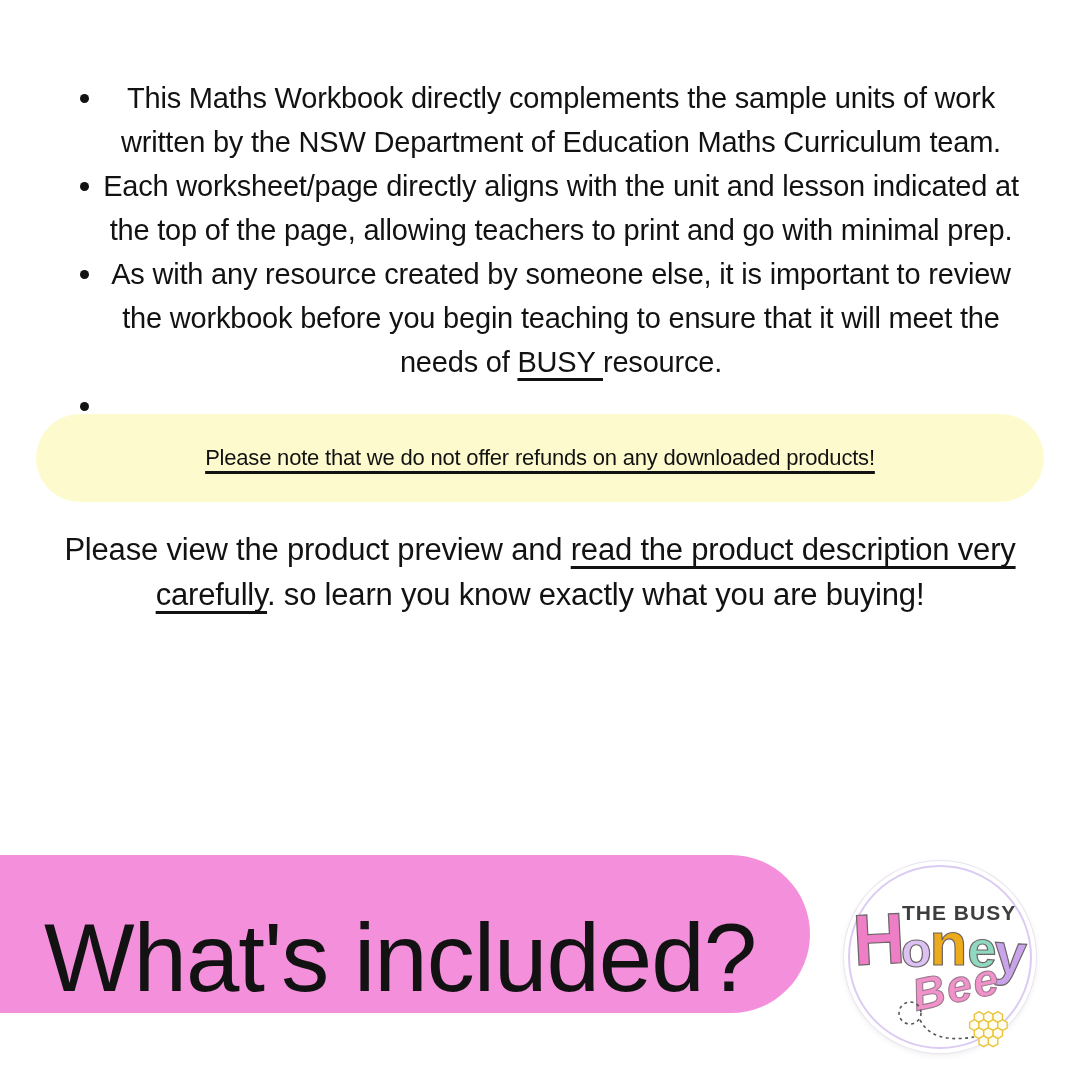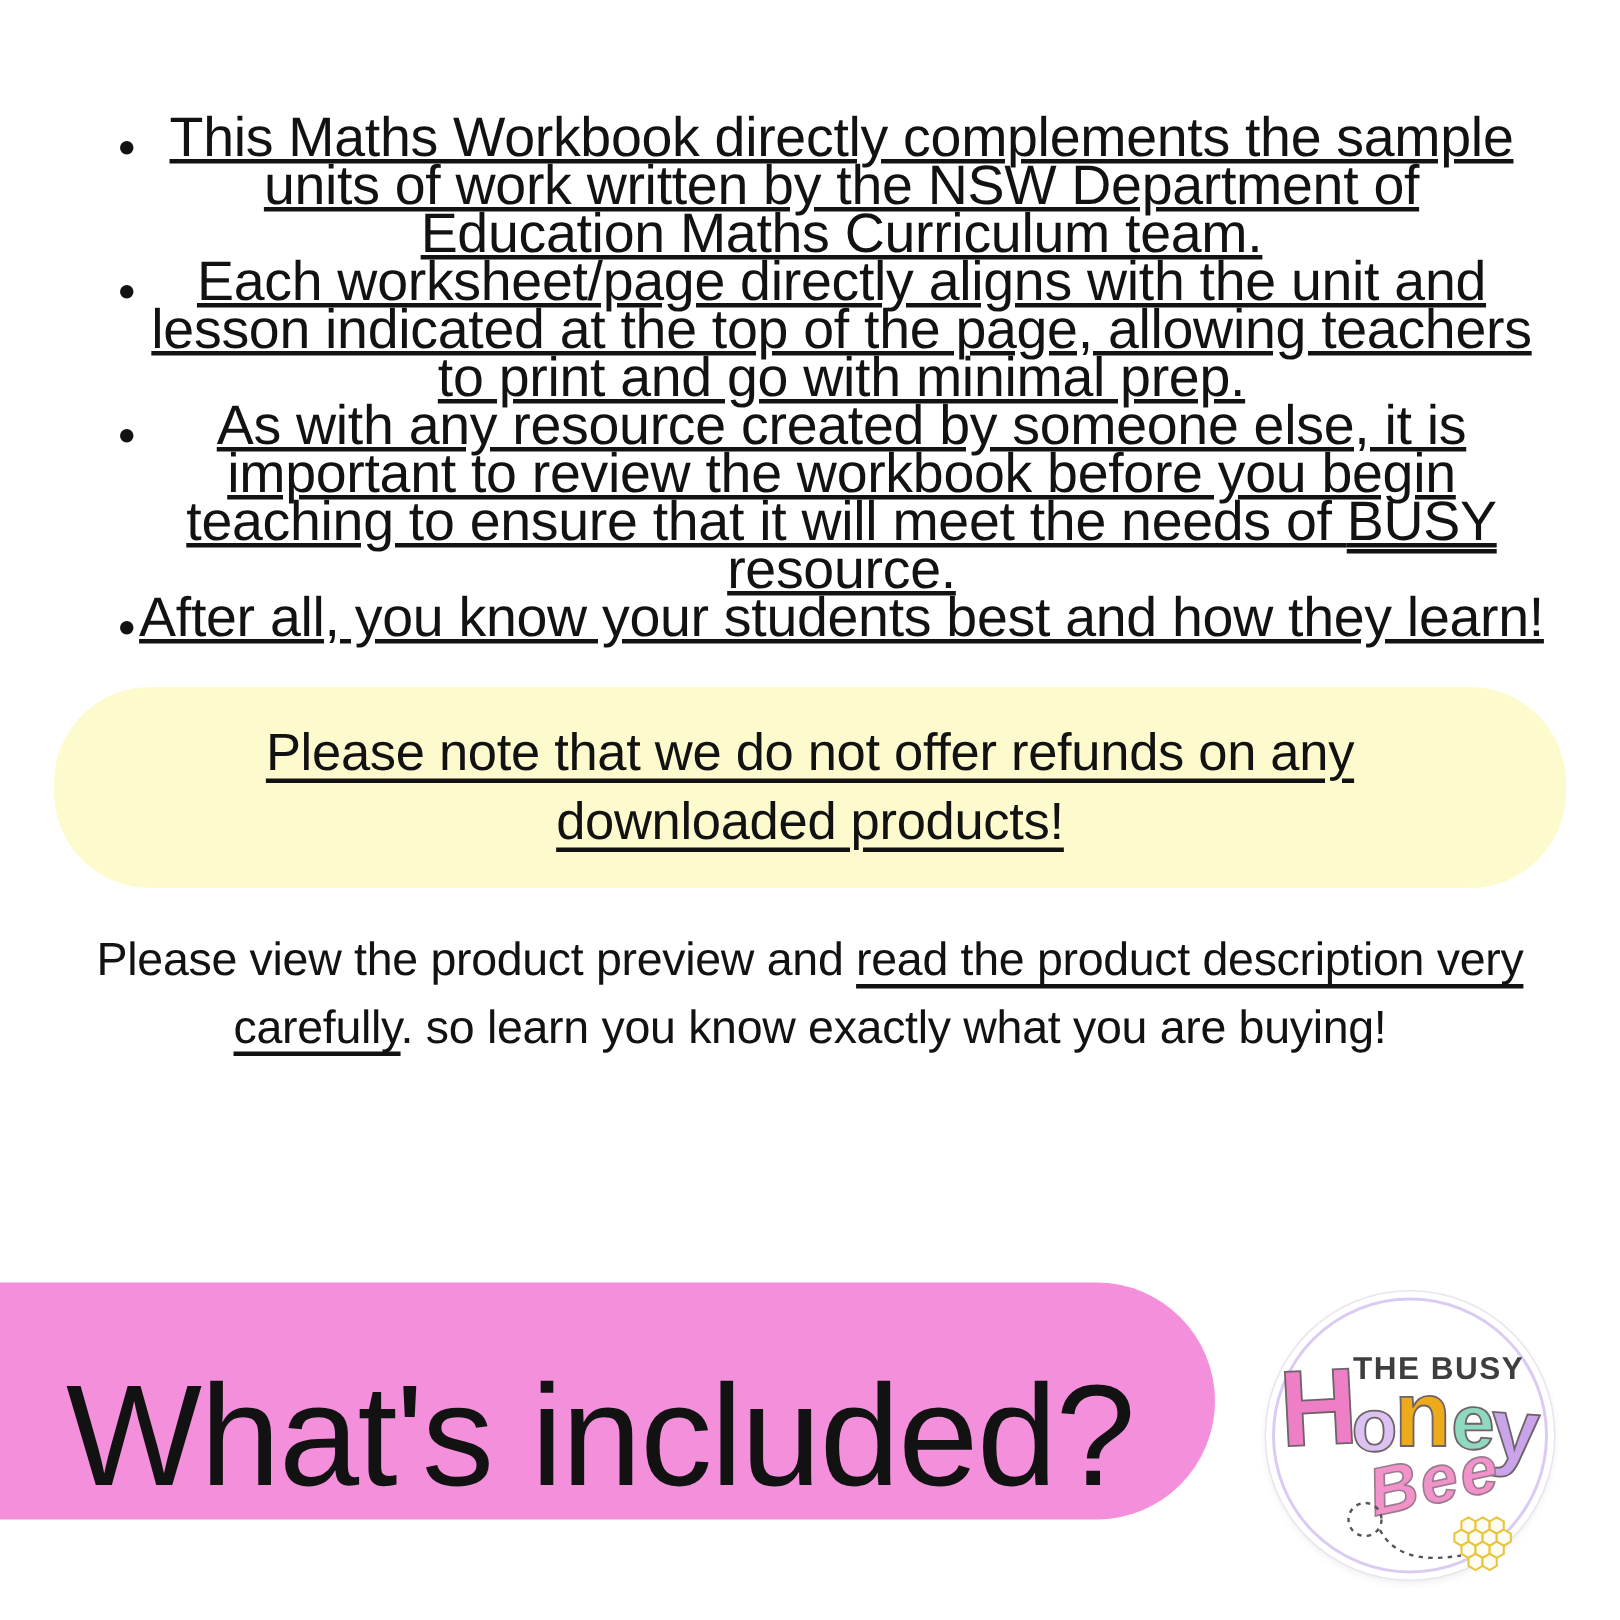--- a/index.html
+++ b/index.html
@@ -6,41 +6,40 @@
   .page {
     position:relative; width:1080px; height:1080px; overflow:hidden;
     background:var(--background,#ffffff);
     font-family:"Liberation Sans","DejaVu Sans",sans-serif;
     color:var(--text,#121212);
   }
   
   .bullets { list-style:none; margin:0; padding:76px 40px 0 40px; }
   .bullets li {
     position:relative; padding:0 8px 0 50px;
-    font-size:37px; line-height:32px; letter-spacing:-0.2px;
+    font-size:29px; line-height:44px; letter-spacing:-0.2px;
     text-align:center;
-    text-decoration:underline;
   }
   .dot {
     position:absolute; left:40px; top:18px; width:9px; height:9px;
     border-radius:50%; background:var(--text,#121212);
   }
   .u {
     text-decoration:underline;
     text-decoration-thickness:2.5px;
     text-underline-offset:6px;
   }
   
   .note-box {
     margin:30px 36px 0 36px;
     background:var(--note_yellow,#fdfbce);
     border-radius:64px;
     padding:21px 46px;
     text-align:center;
-    font-size:35px; line-height:46px; letter-spacing:-0.2px;
+    font-size:22px; line-height:46px; letter-spacing:-0.2px;
   }
   
   .para {
     margin:25px 40px 0 40px; text-align:center;
     font-size:31px; line-height:45px; letter-spacing:-0.2px;
   }
   
   .banner {
     position:absolute; left:0; top:855px; width:810px; height:158px;
     background:var(--banner_pink,#f48fdc);
@@ -98,21 +97,21 @@
     <li>
       <span class="dot"></span>
       <span>Each worksheet/page directly aligns with the unit and lesson indicated at the top of the page, allowing teachers to print and go with minimal prep.</span><span class="u"></span><span></span>
     </li>
     <li>
       <span class="dot"></span>
       <span>As with any resource created by someone else, it is important to review the workbook before you begin teaching to ensure that it will meet the needs of </span><span class="u">BUSY </span><span>resource.</span>
     </li>
     <li>
       <span class="dot"></span>
-      <span>After all, you know your students best and how they learn!</span><span class="u"></span><span></span>
+      <span class="u"></span><span></span>
     </li>
   </ul>
 
   <div class="note-box">
     <span class="u">Please note that we do not offer refunds on any downloaded products!</span>
   </div>
 
   <p class="para">
     <span>Please view the product preview and </span><span class="u">read the product description very carefully</span><span>. so learn you know exactly what you are buying!</span>
   </p>

